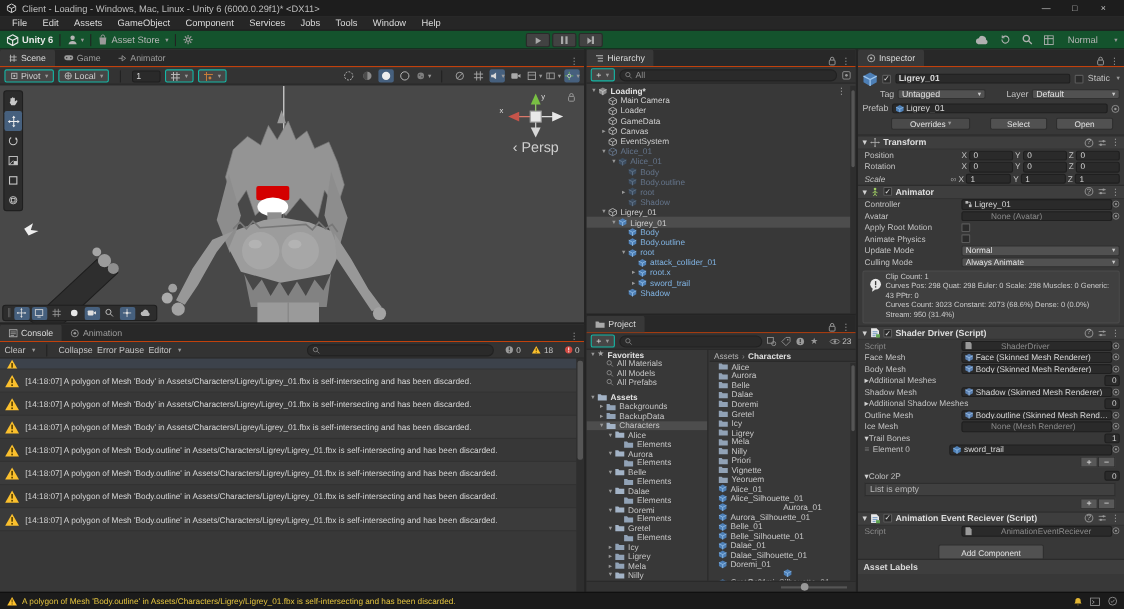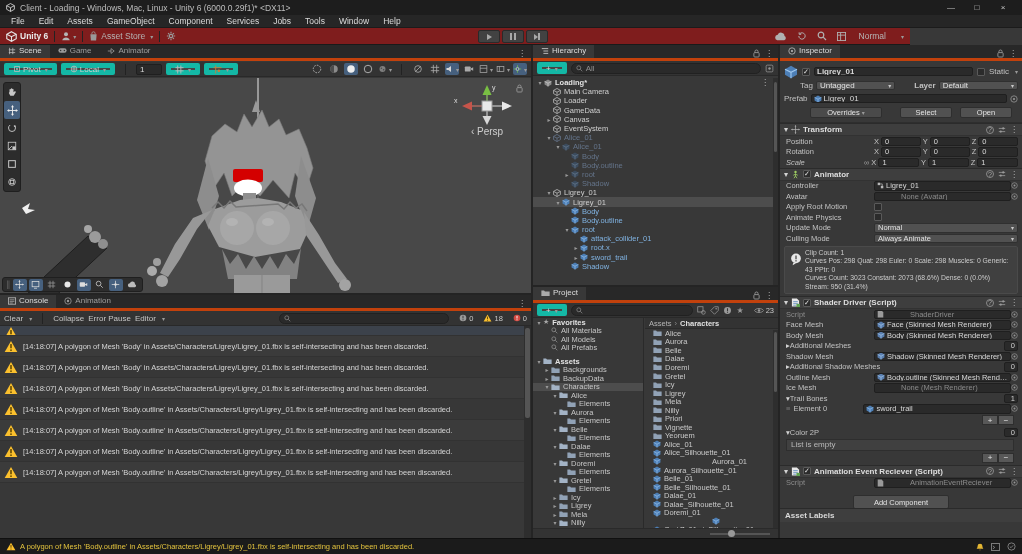--- a/index.html
+++ b/index.html
@@ -5,40 +5,40 @@
   html,body{margin:0;padding:0;background:#1a1a1a;overflow:hidden;}
   *{box-sizing:border-box;font-family:"Liberation Sans","DejaVu Sans",sans-serif;-webkit-font-smoothing:antialiased;}
   #root{position:relative;width:1022px;height:554px;background:#383838;color:#d2d2d2;font-size:8px;overflow:hidden;}
   .abs{position:absolute;}
   
   #titlebar{left:0;top:0;width:1022px;height:15px;background:#1d1d1d;display:flex;align-items:center;padding:0 6px;color:#bdbdbd;font-size:8.5px;}
   #winbtns{margin-left:auto;display:flex;gap:0;}
   .winbtn{width:26px;text-align:center;color:#c8c8c8;font-size:8px;cursor:default;}
   #menubar{left:0;top:15px;width:1022px;height:13px;background:#262626;display:flex;align-items:center;padding-left:4px;border-bottom:1px solid #1b1b1b;}
   .menuitem{padding:0 7px;color:#dcdcdc;font-size:8.5px;}
-  #maintoolbar{left:0;top:28px;width:910px;height:17px;background:#7f1d1d;border-bottom:1px solid #1a1a1a;display:flex;align-items:center;padding:0 6px;}
+  #maintoolbar{left:0;top:28px;width:1022px;height:17px;background:#14532d;border-bottom:1px solid #1a1a1a;display:flex;align-items:center;padding:0 6px;}
   .tbsep{width:1px;height:11px;background:#222;margin:0 6px;}
   .brand{font-weight:bold;color:#e8e8e8;font-size:8.5px;margin-left:3px;}
   .tbtext{color:#b5b5b5;font-size:8.5px;margin:0 3px;}
   .ddarrow{color:#9a9a9a;font-size:6px;margin-left:2px;}
   #playbar{position:absolute;left:478px;top:30px;display:flex;gap:2px;}
   .playbtn{width:22px;height:13px;background:#424242;border:1px solid #2a2a2a;border-radius:2px;display:flex;align-items:center;justify-content:center;}
   .tri{width:0;height:0;border-left:5px solid #a8a8a8;border-top:3.5px solid transparent;border-bottom:3.5px solid transparent;}
   .pbar{width:2px;height:7px;background:#a8a8a8;margin:0 1px;}
   #tb-right{margin-left:auto;display:flex;align-items:center;gap:10px;}
   
-  .tabbar{position:absolute;left:0;top:0;right:0;height:16px;background:#282828;display:flex;align-items:flex-end;border-bottom:3px solid #c2410c;}
+  .tabbar{position:absolute;left:0;top:0;right:0;height:16px;background:#282828;display:flex;align-items:flex-end;border-bottom:1px solid #c2410c;}
   .tab{height:15px;display:flex;align-items:center;gap:3px;padding:0 8px;color:#9e9e9e;font-size:8px;background:transparent;}
   .tab.active{background:#383838;color:#dcdcdc;border-radius:2px 2px 0 0;}
   .tab-right{margin-left:auto;display:flex;align-items:center;gap:5px;padding-right:5px;color:#aaa;}
   .kebab{color:#b5b5b5;font-size:8px;}
   .panel{position:absolute;background:#383838;overflow:hidden;}
   .toolrow{position:absolute;left:0;right:0;height:15px;background:#333333;border-bottom:1px solid #292929;display:flex;align-items:center;padding:0 4px;gap:4px;}
   .srchfield{flex:1;height:11px;background:#2a2a2a;border:1px solid #212121;border-radius:6px;display:flex;align-items:center;padding:0 4px;gap:3px;color:#8f8f8f;}
-  .minibtn{height:12px;background:#464646;border:5px solid #14b8a6;border-radius:2px;display:flex;align-items:center;padding:0 4px;gap:2px;color:#cfcfcf;}
+  .minibtn{height:12px;background:#464646;border:1px solid #14b8a6;border-radius:2px;display:flex;align-items:center;padding:0 4px;gap:2px;color:#cfcfcf;}
   
   .hrow{display:flex;align-items:center;height:9.2px;white-space:nowrap;font-size:7.5px;color:#cfcfcf;}
   .hrow.sel{background:#4d4d4d;}
   .hrow .fold{width:8px;display:inline-block;color:#999;font-size:6px;text-align:center;flex:none;}
   .hrow .lbl{margin-left:3px;}
   .dimtx{color:#64748a;}
   .blutx{color:#80b3e2;}
   .boldtx{font-weight:bold;color:#e2e2e2;}
   .icn{flex:none;display:inline-flex;align-items:center;}
   
@@ -407,21 +407,21 @@
           <line x1="39" y1="24" x2="56" y2="24" stroke="#dddddd"></line>
           <line x1="39" y1="24" x2="39" y2="36" stroke="#dddddd"></line>
           <polygon points="39,3 34.5,13 43.5,13" fill="#79c043"></polygon>
           <polygon points="14,24 24,19.5 24,28.5" fill="#c6544a"></polygon>
           <polygon points="64,24 54,19.5 54,28.5" fill="#e8e8e8"></polygon>
           <polygon points="39,43 34.5,34 43.5,34" fill="#d8d8d8"></polygon>
           <rect x="34" y="19" width="10" height="10" fill="#e9e9e9" stroke="#9a9a9a"></rect>
           <text x="44" y="8" fill="#dddddd" font-size="7">y</text>
           <text x="6" y="21" fill="#dddddd" font-size="7">x</text>
         </svg>
-        <div style="text-align:center;color:#cfcfcf;font-size:10px;margin-top:-2px;"><span>‹</span> <span>Persp</span></div>
+        <div style="text-align:center;color:#cfcfcf;font-size:13px;margin-top:-2px;"><span>‹</span> <span>Persp</span></div>
       </div>
       <span class="abs icn" style="right:8px;top:6px;">
           <svg width="7" height="9" viewBox="0 0 8 10">
             <rect x="1" y="4" width="6" height="5" rx="1" fill="none" stroke="#9a9a9a"></rect>
             <path d="M2.2 4V2.8a1.8 1.8 0 0 1 3.6 0V4" fill="none" stroke="#9a9a9a"></path>
           </svg>
         </span>
       
       <div class="ovbar">
         <span style="color:#777;font-size:7px;">║</span>
@@ -1432,21 +1432,21 @@
           <span class="chk" style="background:#2b2b2b;"></span>
           <span style="color:#c2c2c2;">Static</span>
           <span class="ddarrow">▾</span>
         </div>
         <div style="display:flex;align-items:center;gap:3px;height:13px;">
           <span style="color:#c2c2c2;margin-left:16px;">Tag</span>
           <span class="ddfield" style="max-width:92px;justify-content:flex-end;">
               <span>Untagged</span>
               <span class="da">▾</span>
             </span>
-          <span style="color:#c2c2c2;margin-left:16px;font-weight:bold;">Layer</span>
+          <span style="color:#c2c2c2;margin-left:16px;">Layer</span>
           <span class="ddfield">
               <span>Default</span>
               <span class="da">▾</span>
             </span>
         </div>
         <div style="display:flex;align-items:center;gap:3px;height:13px;">
           <span style="color:#c2c2c2;">Prefab</span>
           <span class="ofield">
             <span class="icn">
                 <svg width="8" height="8" viewBox="0 0 10 10">

